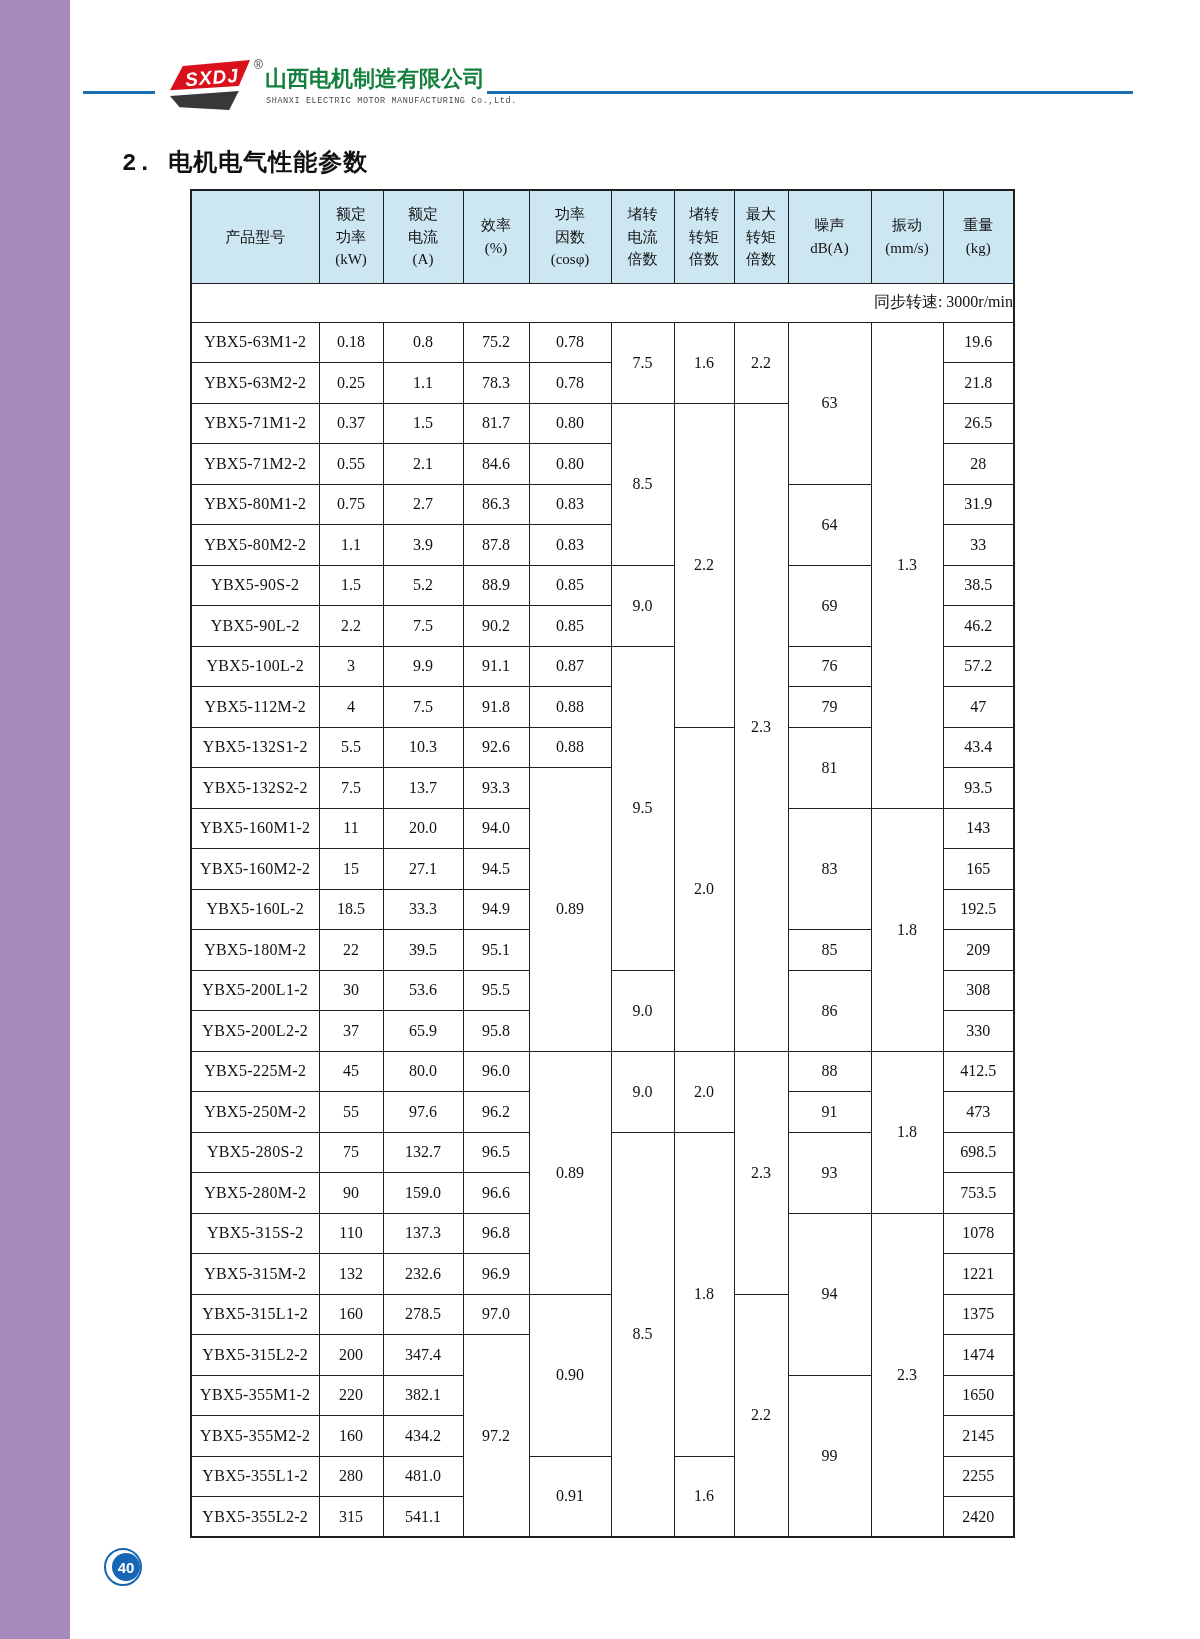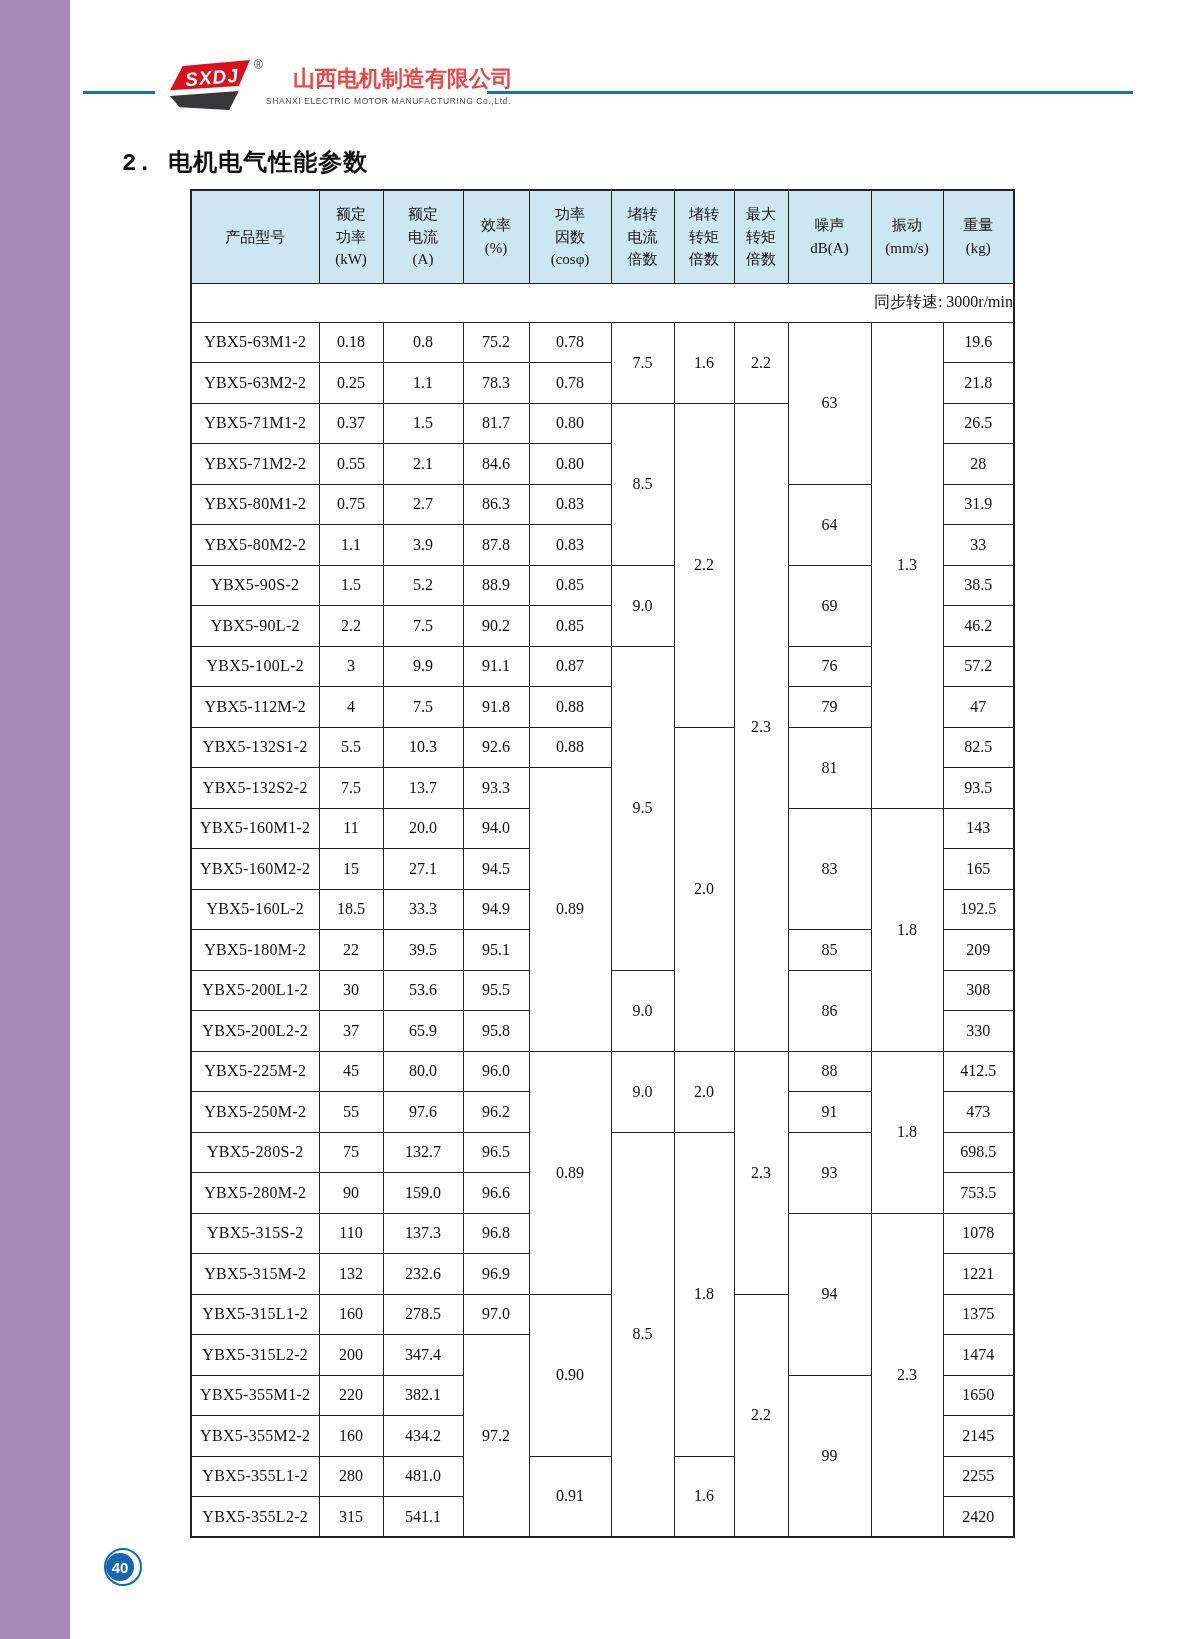--- a/index.html
+++ b/index.html
@@ -15,40 +15,40 @@
   .logo-dark { position:absolute; left:0; top:30%; width:100%; height:70%;
                background:#38383a; clip-path:polygon(0% 60%, 86% 46%, 74% 100%, 12% 92%); }
   .logo-text { position:absolute; left:10px; top:7px; width:64px; text-align:center;
                font-family:"Liberation Sans","DejaVu Sans",sans-serif; font-style:italic;
                font-weight:bold; font-size:19px; color:#ffffff; transform:rotate(-5deg);
                letter-spacing:1px; }
   .reg-mark { position:absolute; left:254px; top:58px; font-size:12px; color:#3c3c3e;
               font-family:"Liberation Sans","DejaVu Sans",sans-serif; }
   .company-cn { position:absolute; left:265px; top:64px; width:230px;
                 font-family:"Liberation Sans","DejaVu Sans",sans-serif; font-weight:bold;
-                font-size:22px; color:#ef4444; letter-spacing:0px; white-space:nowrap;margin-left:28px; }
+                font-size:22px; color:#15803d; letter-spacing:0px; white-space:nowrap; }
   .company-en { position:absolute; left:266px; top:96px; width:260px;
-                font-family:Liberation Sans, sans-serif; font-size:8.5px;
+                font-family:Liberation Mono, monospace; font-size:8.5px;
                 color:#4a4a4c; letter-spacing:0.6px; white-space:nowrap; }
   .page-title { position:absolute; left:122px; top:146px;
                 font-family:Liberation Mono, monospace; font-weight:bold;
                 font-size:24px; color:#111; letter-spacing:1px; }
   table.spec { position:absolute; left:190px; top:189px; width:823px;
                border-collapse:collapse; table-layout:fixed; border:2px solid #1f1f1f; }
   table.spec th, table.spec td { border:1px solid #1f1f1f; text-align:center;
                vertical-align:middle; color:#111; }
   table.spec th { background:#cde7f2; font-weight:normal; font-size:15px;
                line-height:1.5; white-space:pre-line; height:93px; padding:2px 0; }
   tr.speed-row td { height:39px; font-size:16px; background:#ffffff;text-align:right; }
   tbody.data tr { height:40.5px; }
   tbody.data td { font-size:16px; background:#ffffff; }
   td.model { font-size:15px; letter-spacing:0.3px;margin-left:36px; }
   .page-badge { position:absolute; left:104px; top:1548px; width:38px; height:38px;
                 border:2px solid #1666b5; border-radius:50%; background:#ffffff;
-                display:flex; align-items:center; justify-content:flex-start; }
+                display:flex; align-items:center; justify-content:flex-end; }
   .page-badge-inner { width:28px; height:28px; border-radius:50%; background:#1666b5;
                 display:flex; align-items:center; justify-content:center;
                 color:#ffffff; font-weight:bold; font-size:15px;
                 font-family:"Liberation Sans","DejaVu Sans",sans-serif; }
 </style>
 </head>
 <body>
 
 <div class="purple-band"></div>
 
@@ -212,21 +212,21 @@
       <td>47</td>
     </tr>
     <tr>
       <td class="model">YBX5-132S1-2</td>
       <td>5.5</td>
       <td>10.3</td>
       <td>92.6</td>
       <td>0.88</td>
       <td rowspan="8">2.0</td>
       <td rowspan="2">81</td>
-      <td>82.5</td>
+      <td>43.4</td>
     </tr>
     <tr>
       <td class="model">YBX5-132S2-2</td>
       <td>7.5</td>
       <td>13.7</td>
       <td>93.3</td>
       <td rowspan="7">0.89</td>
       <td>93.5</td>
     </tr>
     <tr>

